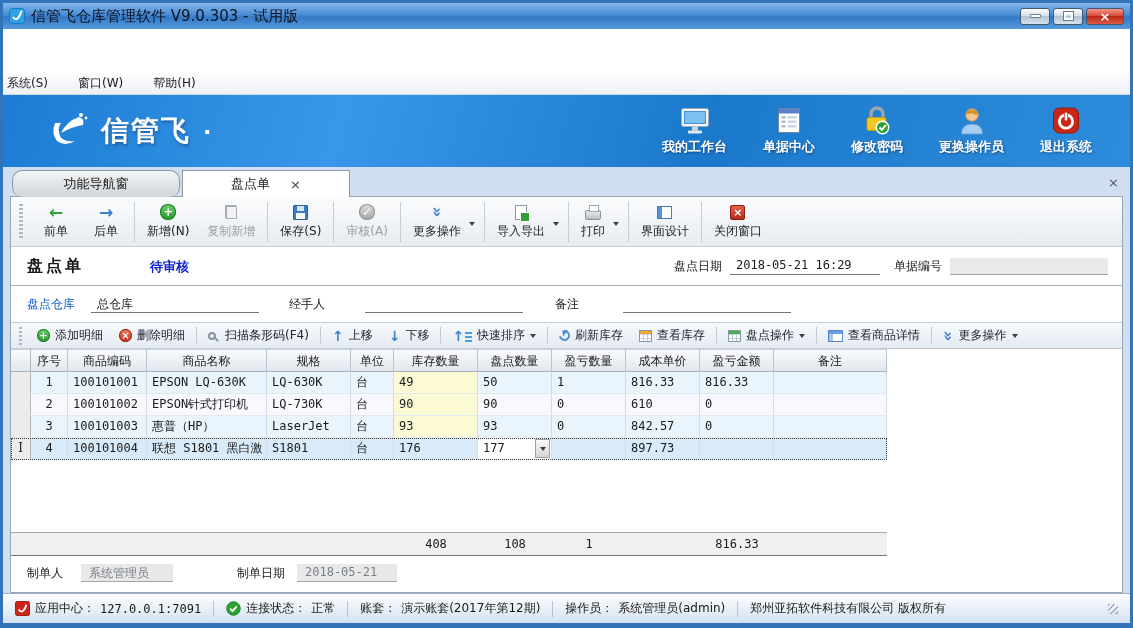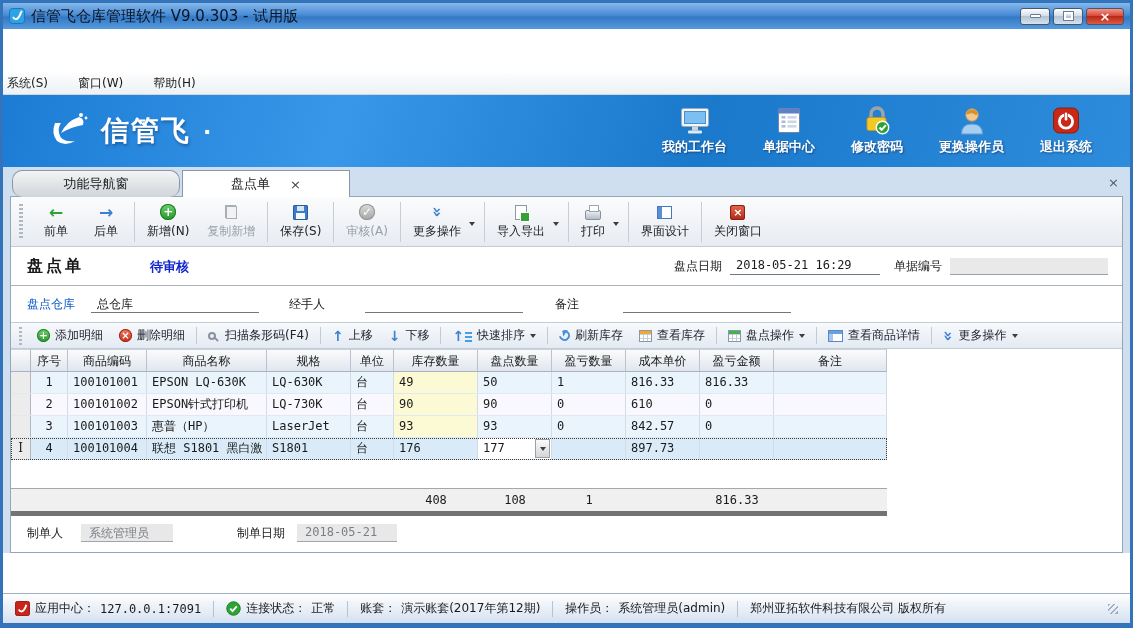--- a/index.html
+++ b/index.html
@@ -138,33 +138,33 @@
   .c-ind{background:#ececec;border-right:1px solid #b4b8bc;text-align:center;padding:0;
          font-family:"DejaVu Serif",serif;color:#222;}
   .hcell.c-ind{background:linear-gradient(#fafbfc,#e1e6ee);}
   .c-seq{text-align:center;padding:0;}
   .yellow{background:#fcfad4;}
   .editor{background:#fff;display:flex;align-items:stretch;padding:0;}
   .ed-val{flex:1;padding:0 5px;}
   .ed-btn{width:15px;margin:1px;background:linear-gradient(#fafafa,#d6d6d6);border:1px solid #98a0a8;
           display:flex;align-items:center;justify-content:center;cursor:pointer;}
   .filler{flex:1;background:#fff;}
-  .totrow{background:#f0f0f0;border-top:1px solid #a2a8b0;border-bottom:5px solid #737373;}
+  .totrow{background:#f0f0f0;border-top:1px solid #a2a8b0;border-bottom:1px solid #737373;}
   .totcell{height:22px;line-height:22px;text-align:center;font-size:12px;font-family:"DejaVu Sans Mono","DejaVu Sans",monospace;}
 
   
   .docfooter{display:flex;align-items:center;padding:8px 14px 10px 16px;}
   .gray-fld{background:#e8e8e8;border-bottom:1px solid #a0a6ac;color:#7a8088;padding:1px 8px;height:18px;}
   .mk-fld{width:92px;margin-left:18px;}
   .dt-fld{width:100px;margin-left:12px;}
   .mklbl2{margin-left:64px;}
 
   
   .statusbar{height:30px;flex:0 0 30px;display:flex;align-items:center;gap:12px;padding:0 12px;
-             background:linear-gradient(#fefeff,#d4e1f0);border-top:1px solid #9fb0c4;font-size:12px;margin-top:40px;}
+             background:linear-gradient(#fefeff,#d4e1f0);border-top:1px solid #9fb0c4;font-size:12px;}
   .sitem{display:flex;align-items:center;gap:5px;}
   .ssep{width:1px;height:16px;background:#b6c2d0;}
   .grip{margin-left:auto;width:10px;height:10px;
         background:repeating-linear-gradient(135deg,#9fb0c0 0 1.5px,transparent 1.5px 4px);}
 </style>
 </head>
 <body>
 
 <div class="window">
 

